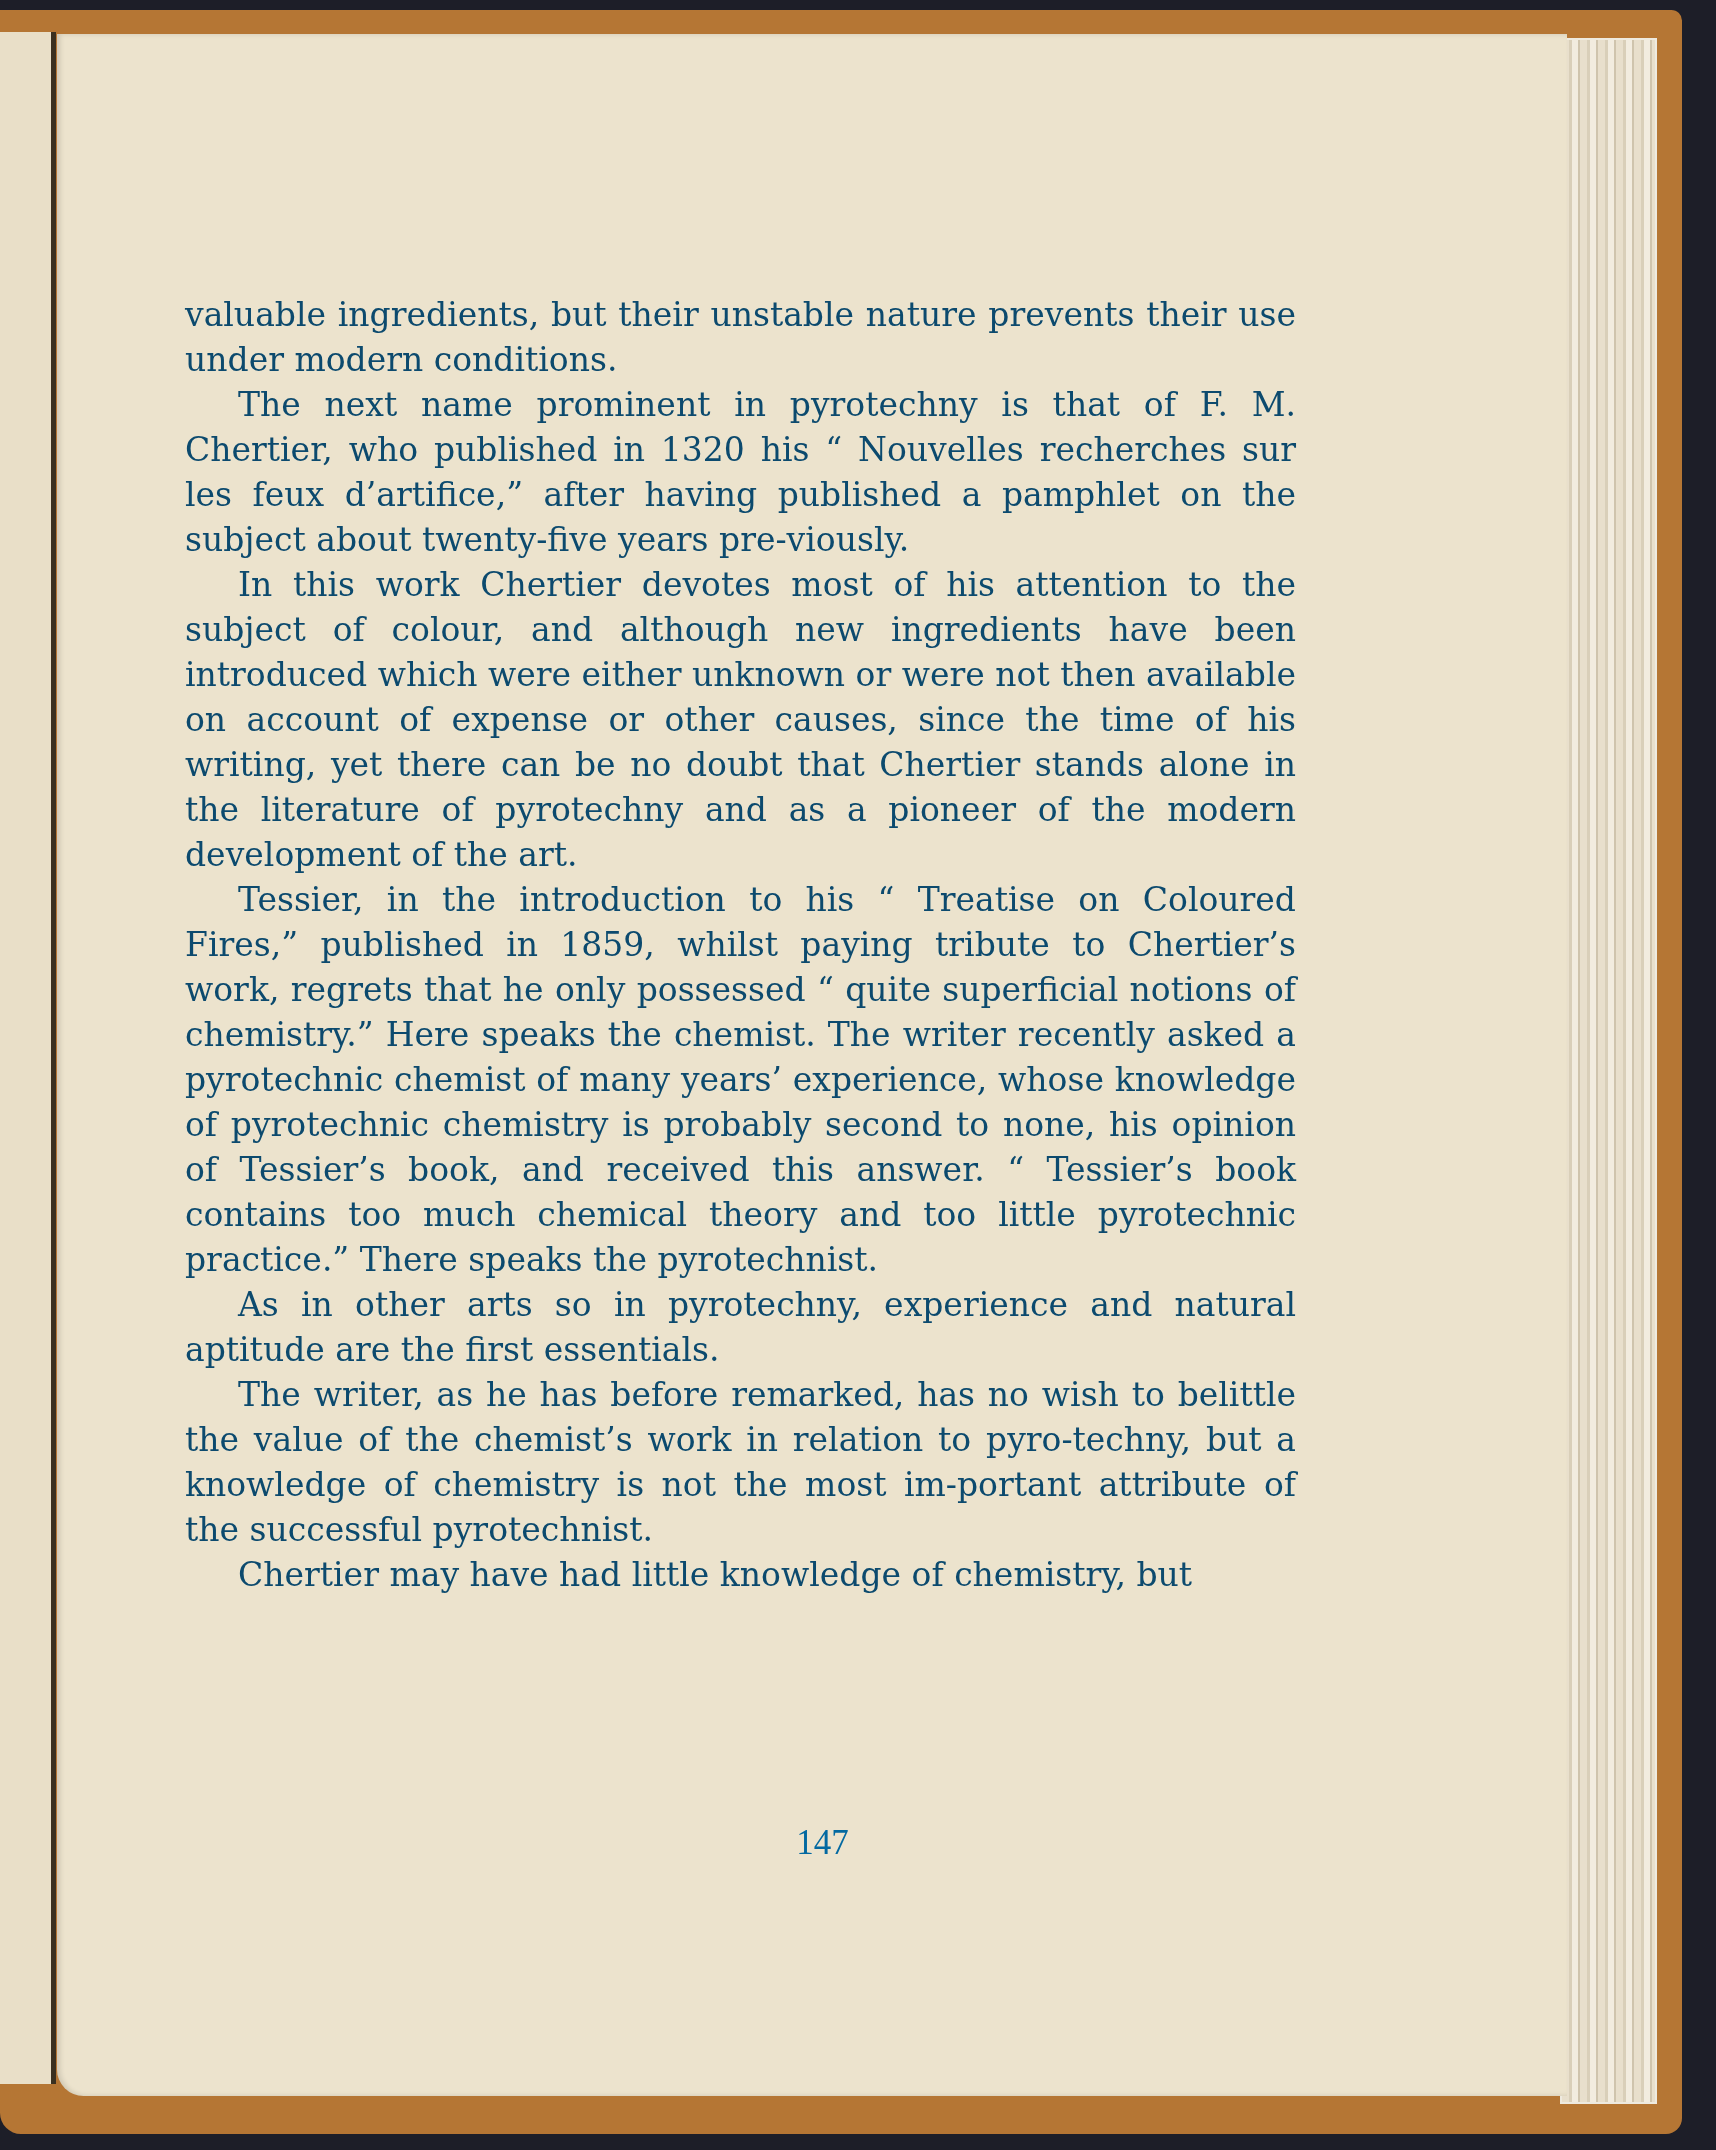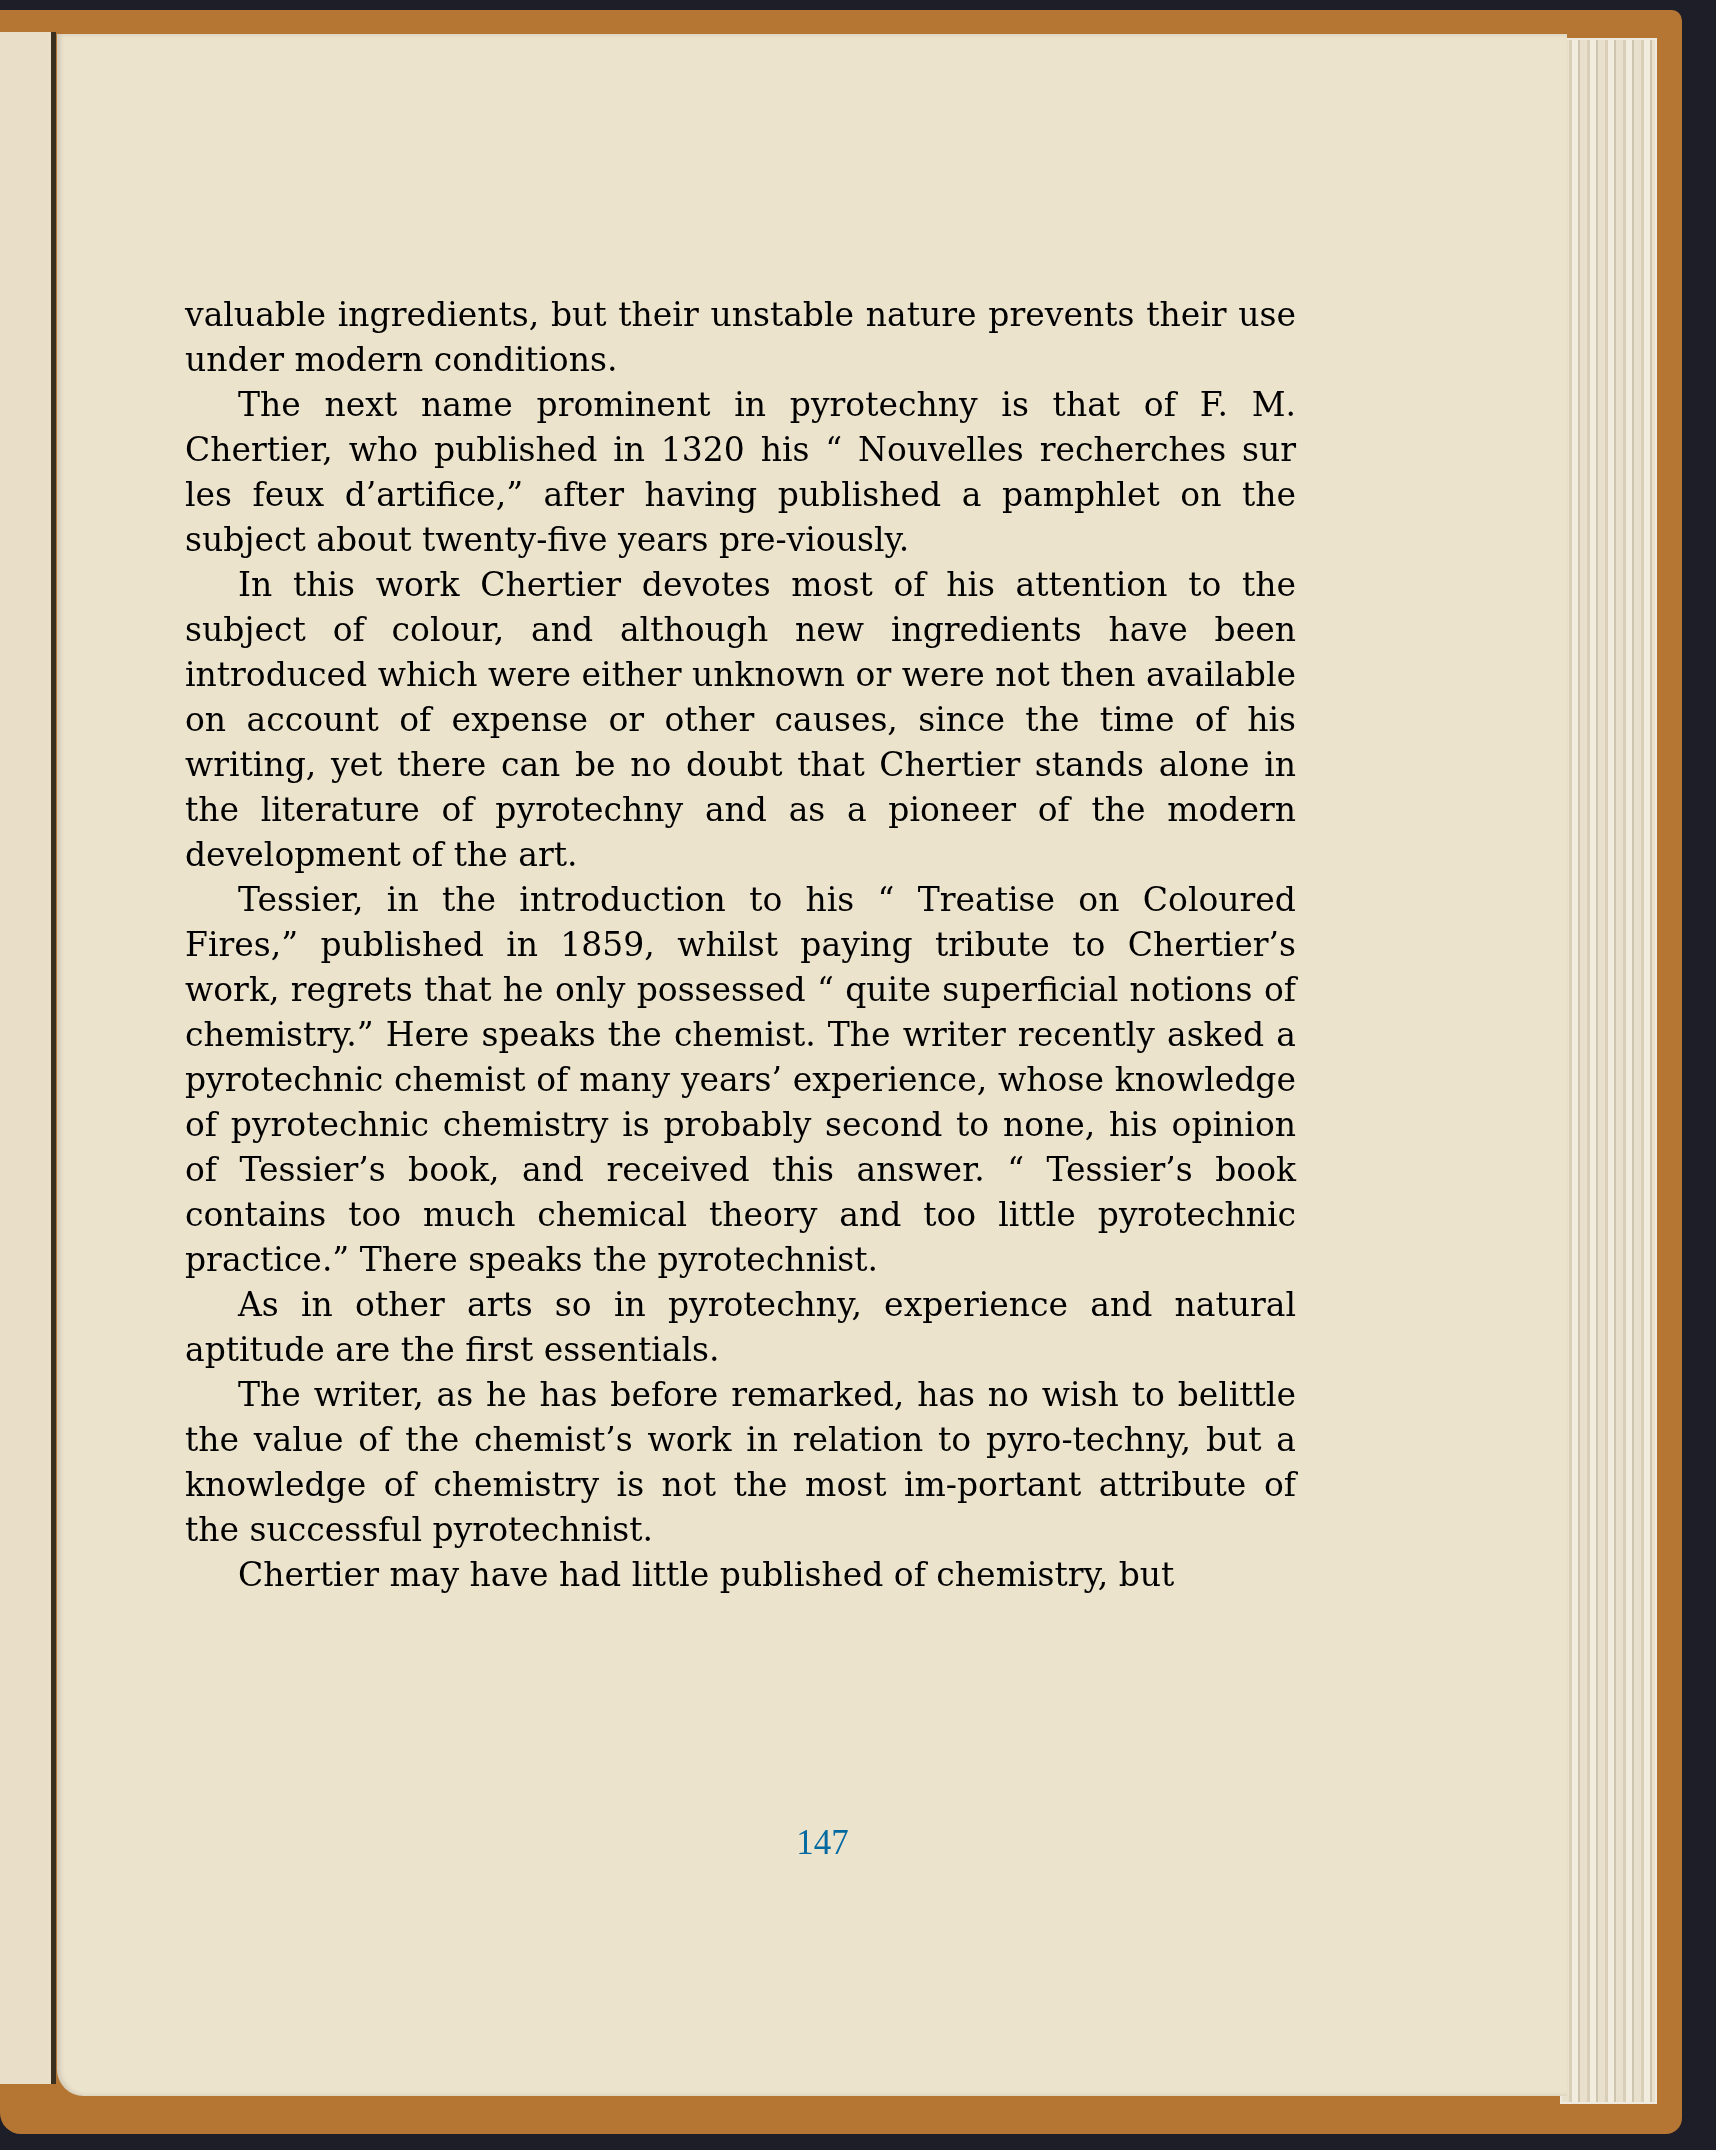--- a/index.html
+++ b/index.html
@@ -34,21 +34,21 @@
     text-align: center;
     font-family: "Liberation Serif", serif;
     font-size: 38px; letter-spacing: 0.5px;
     color: #2a2622;
     margin-left: 69px;
   }
   .text-block {
     position: absolute; left: 128px; top: 258px; width: 1111px;
     font-family: "DejaVu Serif", serif;
     font-size: 33px; line-height: 45px;
-    color: #000000;
+    color: #0c4a6e;
     text-align: justify;
   }
   .text-block p { margin: 0; }
   .text-block p.indent { text-indent: 53px; }
   .folio {
     position: absolute; left: 0; right: 0; top: 1789px;
     text-align: center;
     font-family: "Liberation Serif", serif;
     font-size: 35px; color: #0369a1;
     margin-left: 21px;
@@ -63,18 +63,18 @@
 
 <div class="page">
 
   <div class="text-block">
     <p>valuable ingredients, but their unstable nature prevents their use under modern conditions.</p>
     <p class="indent">The next name prominent in pyrotechny is that of F. M. Chertier, who published in 1320 his “ Nouvelles recherches sur les feux d’artifice,” after having published a pamphlet on the subject about twenty-five years pre-viously.</p>
     <p class="indent">In this work Chertier devotes most of his attention to the subject of colour, and although new ingredients have been introduced which were either unknown or were not then available on account of expense or other causes, since the time of his writing, yet there can be no doubt that Chertier stands alone in the literature of pyrotechny and as a pioneer of the modern development of the art.</p>
     <p class="indent">Tessier, in the introduction to his “ Treatise on Coloured Fires,” published in 1859, whilst paying tribute to Chertier’s work, regrets that he only possessed “ quite superficial notions of chemistry.” Here speaks the chemist. The writer recently asked a pyrotechnic chemist of many years’ experience, whose knowledge of pyrotechnic chemistry is probably second to none, his opinion of Tessier’s book, and received this answer. “ Tessier’s book contains too much chemical theory and too little pyrotechnic practice.” There speaks the pyrotechnist.</p>
     <p class="indent">As in other arts so in pyrotechny, experience and natural aptitude are the first essentials.</p>
     <p class="indent">The writer, as he has before remarked, has no wish to belittle the value of the chemist’s work in relation to pyro-techny, but a knowledge of chemistry is not the most im-portant attribute of the successful pyrotechnist.</p>
-    <p class="indent">Chertier may have had little published of chemistry, but</p>
+    <p class="indent">Chertier may have had little knowledge of chemistry, but</p>
   </div>
 
   <div class="folio">147</div>
 </div>
 
 
 </body></html>

